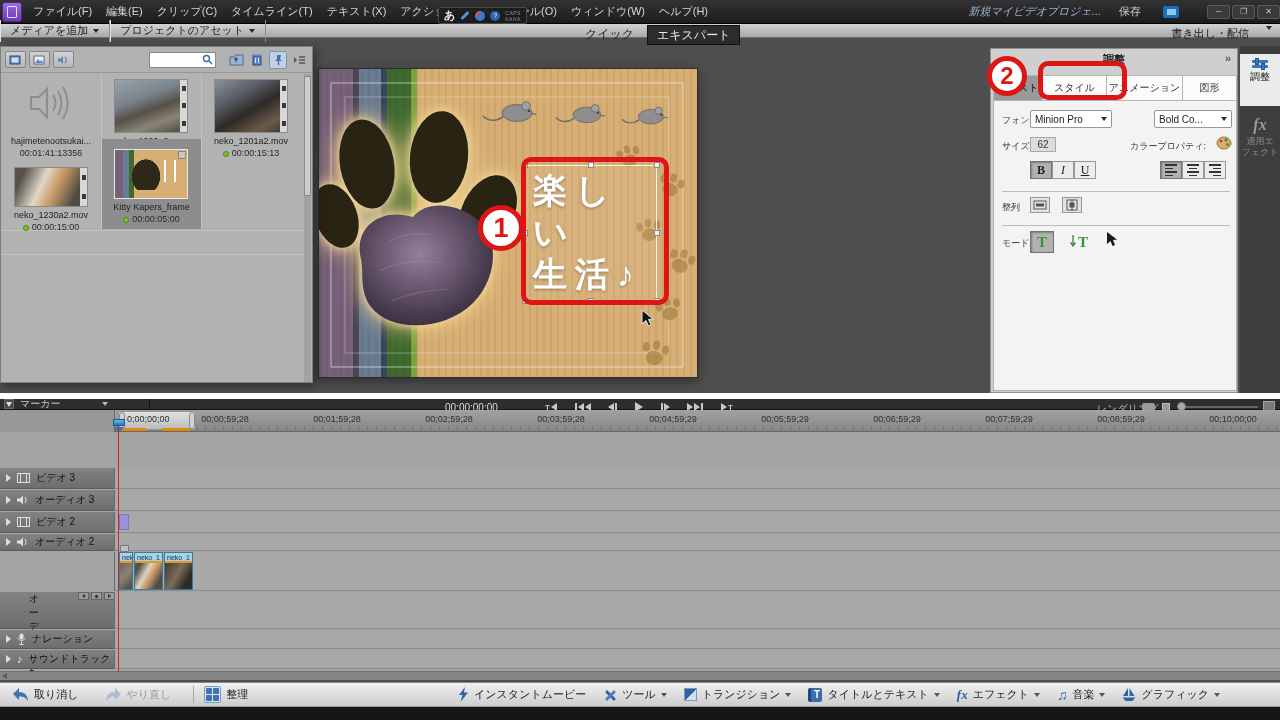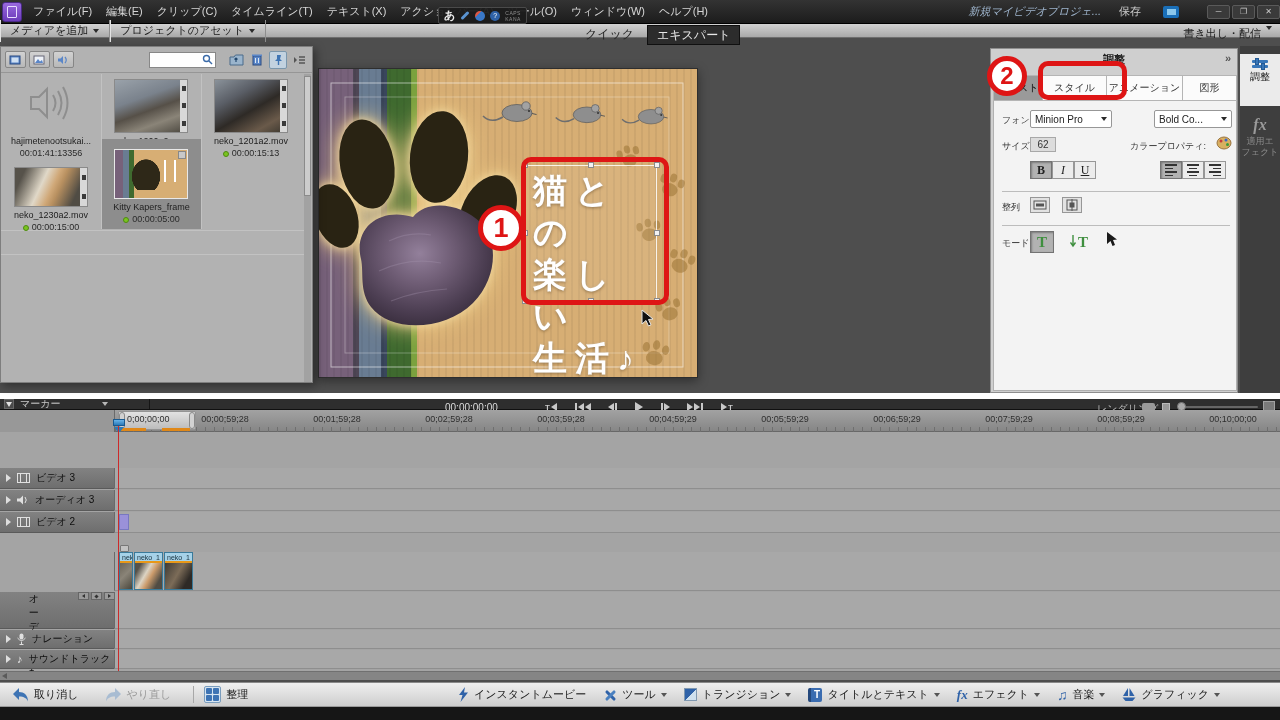--- a/index.html
+++ b/index.html
@@ -22,21 +22,21 @@
   .imeglobe{width:10px;height:10px;border-radius:50%;background:linear-gradient(135deg,#d85848 32%,#3a78c8 32%)}
   .imehelp{width:10px;height:10px;border-radius:50%;background:#2f62a8;color:#fff;font-size:7px;display:flex;align-items:center;justify-content:center}
   .imestat{font-size:5px;color:#8f8f8f;line-height:1.2;letter-spacing:.5px}
   
   .topbar{left:0;top:24px;width:1280px;height:14px;background:linear-gradient(#d2d2d2,#a9a9a9);border-bottom:1px solid #6e6e6e;color:#1c1c1c}
   .topbtn{height:22px;display:flex;align-items:center;gap:5px;padding:0 10px;border-right:1px solid #8e8e8e;box-shadow:inset 1px 0 0 #e2e2e2}
   .dd-dark{width:0;height:0;border-left:3.5px solid transparent;border-right:3.5px solid transparent;border-top:4px solid #2a2a2a;display:inline-block}
   .dd-lite{width:0;height:0;border-left:3.5px solid transparent;border-right:3.5px solid transparent;border-top:4px solid #b8b8b8;display:inline-block}
   .modequick{left:585px;top:26px;font-size:12px;color:#222}
   .modeexpert{left:647px;top:25px;height:20px;padding:8px 9px;background:#2c2c2c;border:1px solid #101010;color:#e8e8e8;font-size:12px;display:flex;align-items:center}
-  .exportbtn{right:8px;top:26px;display:flex;align-items:flex-start;gap:5px;color:#1a1a1a}
+  .exportbtn{right:8px;top:26px;display:flex;align-items:flex-start;gap:17px;color:#1a1a1a}
   
   .stage{left:0;top:46px;width:1280px;height:347px;background:#4e4e4e}
   
   .preview{left:318px;top:22px;width:380px;height:310px;border:1px solid #2e2e2e;background:
       repeating-linear-gradient(90deg,rgba(0,0,0,.05) 0 2px,rgba(0,0,0,0) 2px 7px),
       linear-gradient(90deg,#77617a 0 34px,#4e4655 34px 40px,#697c92 40px 62px,#39465c 62px 68px,#3f6a2f 68px 92px,#7ba23e 92px 98px,#d7ae74 98px 100%);box-shadow:0 3px 10px rgba(0,0,0,.4)}
   .pv-svg{position:absolute;left:0;top:0}
   .titleblock{position:absolute;left:214px;top:100px;width:124px;color:#fff;font-size:34px;line-height:42px;letter-spacing:8px;font-weight:bold;text-shadow:0 1px 3px rgba(80,50,10,.55),0 0 2px rgba(255,255,255,.6)}
   .selframe{position:absolute;left:206px;top:96px;width:132px;height:136px;border:1px solid rgba(255,255,255,.85);background:rgba(255,255,255,.07)}
   .hdl{position:absolute;width:6px;height:6px;background:#f2f2f2;border:1px solid #8a8a8a}
@@ -231,21 +231,20 @@
           <ellipse cx="120" cy="88" rx="29" ry="46" transform="rotate(6 120 88)"></ellipse>
           <ellipse cx="169" cy="143" rx="26" ry="39" transform="rotate(26 169 143)"></ellipse>
         </g>
         <path d="M42,190 C34,158 62,138 94,148 C108,130 142,134 162,154 C180,172 178,210 154,234 C126,262 72,264 52,238 C40,222 45,204 42,190 Z" fill="url(#fur)"></path>
         <path d="M70,172 q20,-10 42,-6 M60,202 q30,-14 62,-8 M72,232 q25,-10 56,-12" stroke="#a393ab" stroke-width="1.2" fill="none" opacity="0.35"></path>
       </g>
     </svg>
 
     <div class="selframe"></div>
     <div class="titleblock">
-      <div>猫との</div>
       <div>楽しい</div>
       <div>生活♪</div>
     </div>
 
     <div class="hdl" style="left:203px;top:93px"></div>
     <div class="hdl" style="left:269px;top:93px"></div>
     <div class="hdl" style="left:335px;top:93px"></div>
     <div class="hdl" style="left:203px;top:161px"></div>
     <div class="hdl" style="left:335px;top:161px"></div>
     <div class="hdl" style="left:203px;top:229px"></div>
@@ -602,20 +601,31 @@
           <rect x="0.5" y="0.5" width="12" height="9" fill="none" stroke="#e0e0e0"></rect>
           <path d="M3.5,0.5 V9.5 M9.5,0.5 V9.5" stroke="#e0e0e0"></path>
         </svg>
       <span>ビデオ 2</span>
     </div>
     <div class="tlane">
       <div class="abs" style="left:4px;top:2px;width:10px;height:16px;background:rgba(152,142,222,.9);border:1px solid #7878c0"></div>
     </div>
   </div>
 
+  <div class="trow" style="top:102px;height:17px">
+    <div class="thead">
+      <i class="tri-c"></i>
+      <svg width="12" height="10">
+          <path d="M0,3.5 L3,3.5 L6,0.5 L6,9.5 L3,6.5 L0,6.5 Z" fill="#e0e0e0"></path>
+          <path d="M8,2 Q10.5,5 8,8" fill="none" stroke="#e0e0e0"></path>
+        </svg>
+      <span>オーディオ 2</span>
+    </div>
+    <div class="tlane"></div>
+  </div>
 
   <div class="trow" style="top:120px;height:39px">
     <div class="tlane">
       <div class="abs" style="left:5px;top:-7px;width:9px;height:7px;background:#c2c2c2;border:1px solid #777;border-radius:1px"></div>
       <div class="clip" style="left:4px;width:14px">
         <div class="cliphead">nek</div>
         <div style="height:26px;background:linear-gradient(135deg,#6a6458,#8a8478 45%,#4a463c)"></div>
       </div>
       <div class="clip" style="left:19px;width:29px">
         <div class="cliphead">neko_1</div>

